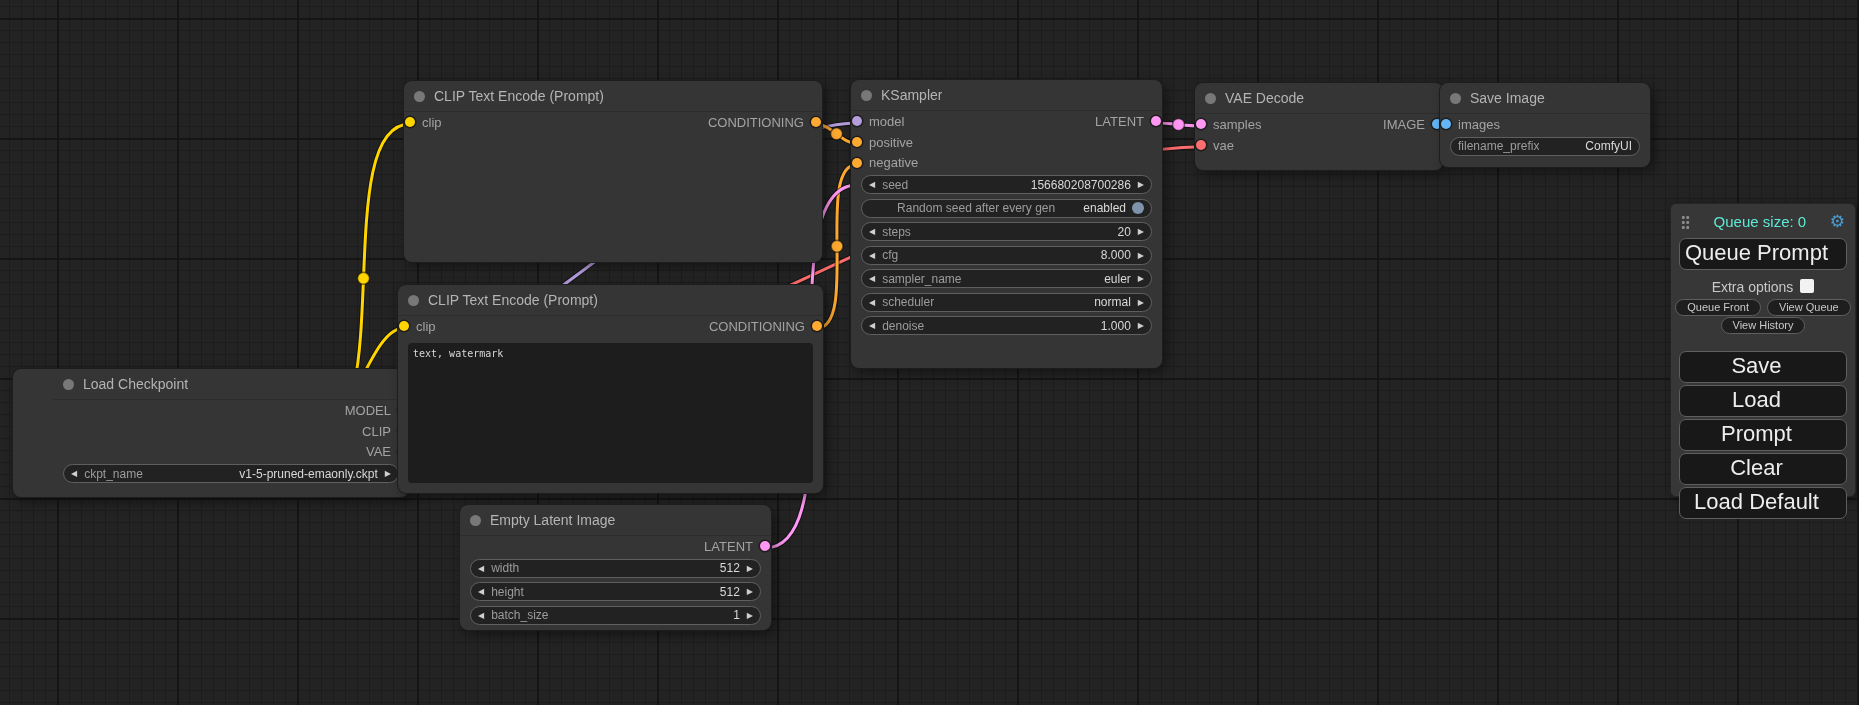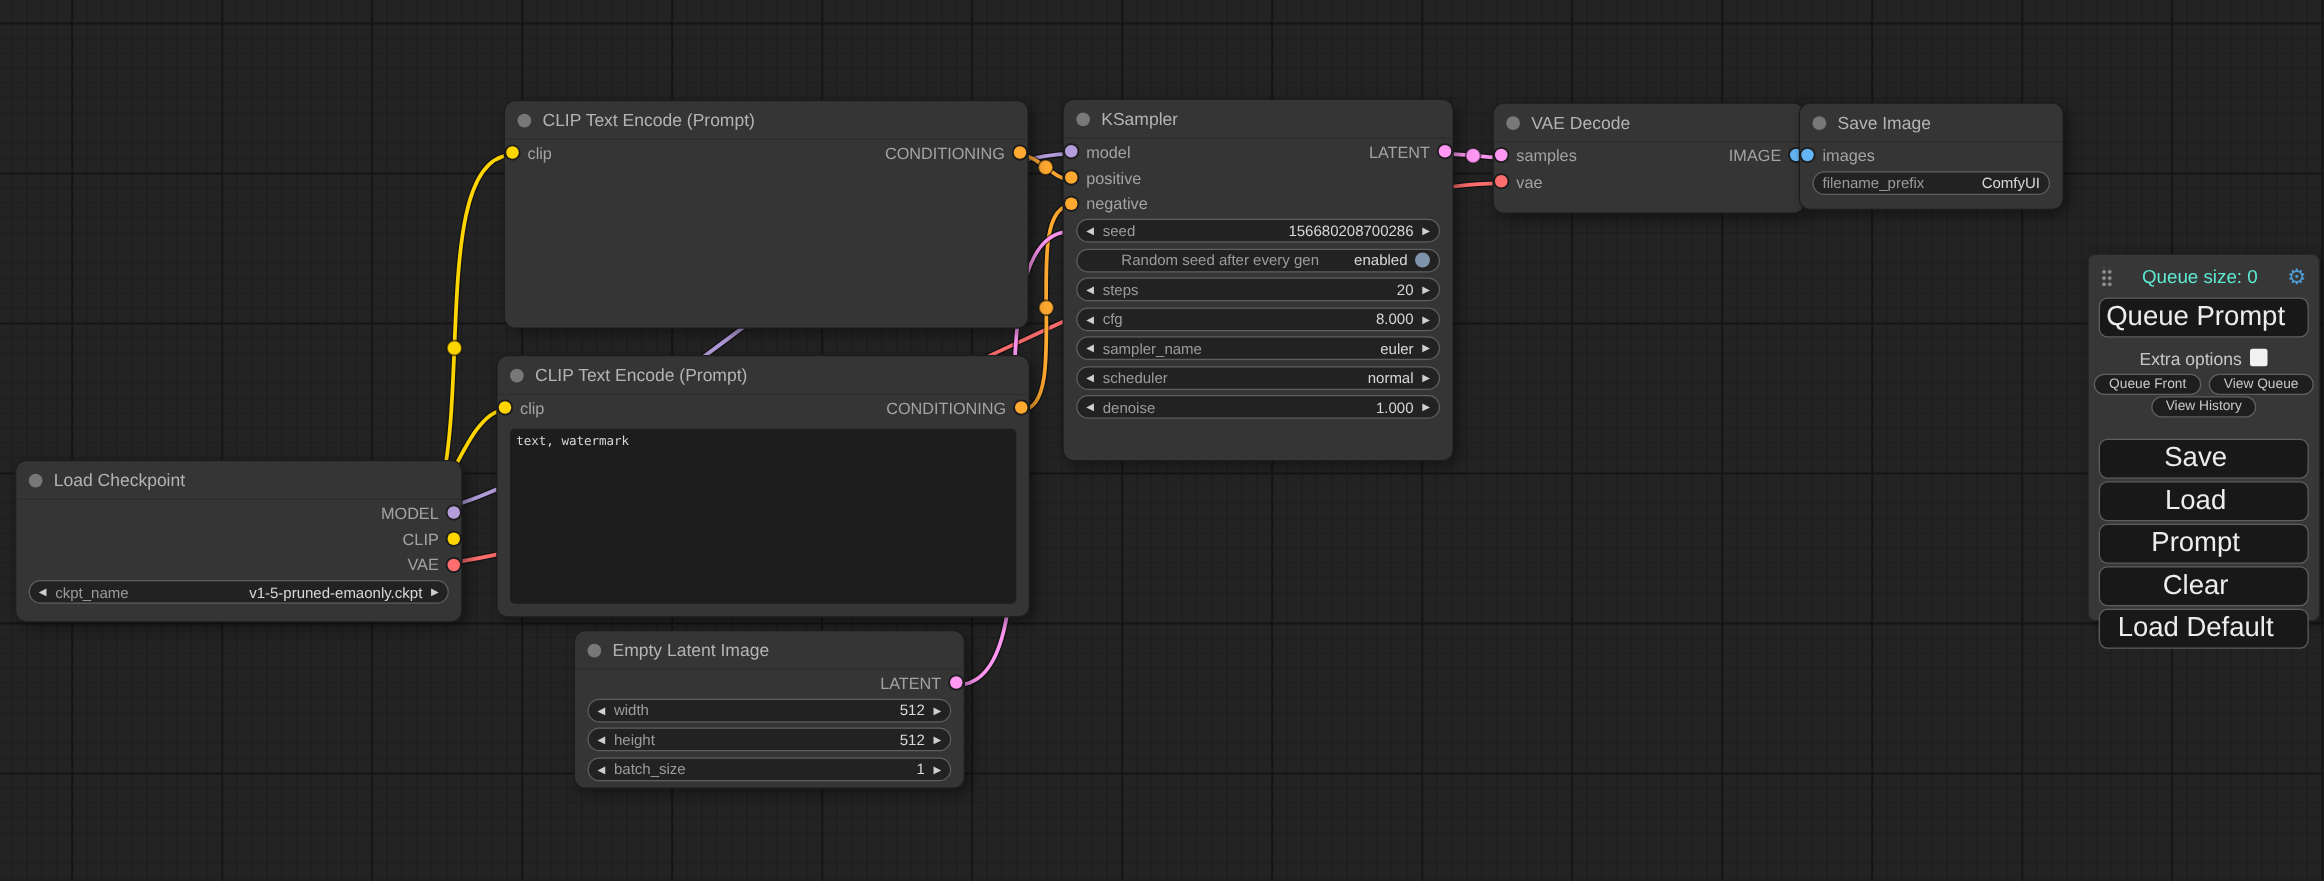--- a/index.html
+++ b/index.html
@@ -129,21 +129,21 @@
         <path d="M 1156 123 C 1171 123, 1186 126, 1201 126" fill="none" stroke="#FF97F3" stroke-width="3"></path>
         <circle cx="1178.5" cy="124.5" r="6" fill="#FF97F3" stroke="rgba(10,10,10,0.55)" stroke-width="1.5"></circle>
       </g>
       <g>
         <path d="M 1399 126 C 1414 126, 1431 126, 1446 126" fill="none" stroke="rgba(10,10,10,0.6)" stroke-width="5"></path>
         <path d="M 1399 126 C 1414 126, 1431 126, 1446 126" fill="none" stroke="#64B5F6" stroke-width="3"></path>
         <circle cx="1422.5" cy="126" r="6" fill="#64B5F6" stroke="rgba(10,10,10,0.55)" stroke-width="1.5"></circle>
       </g>
     </svg>
   <div id="nodes">
-      <div class="node" style="left: 13px; top: 369px; width: 356px; height: 128px;">
+      <div class="node" style="left: 13px; top: 369px; width: 356px; height: 128px; padding-left: 40px;">
         <div class="node-header">
           <div class="collapse-dot"></div>
           <div class="node-title">Load Checkpoint</div>
         </div>
         <div class="slot-row">
           <span class="slot-label-out">MODEL</span>
           <div class="port out" style="background: rgb(179, 157, 219);"></div>
         </div>
         <div class="slot-row">
           <span class="slot-label-out">CLIP</span>

